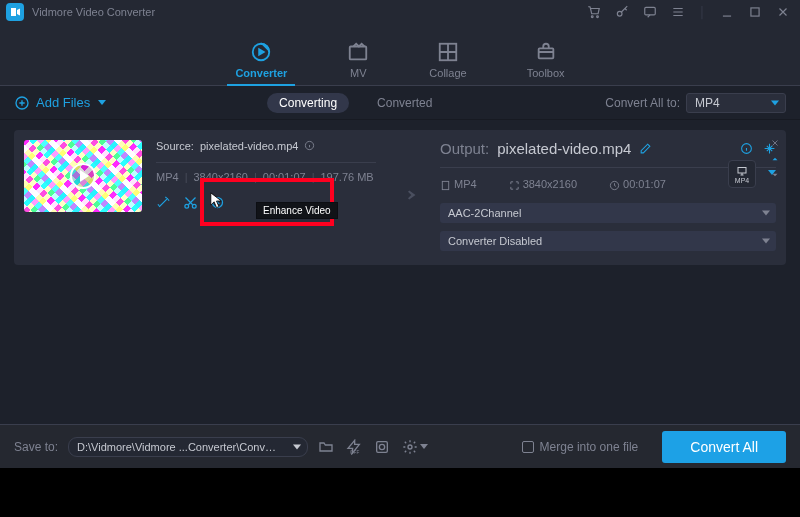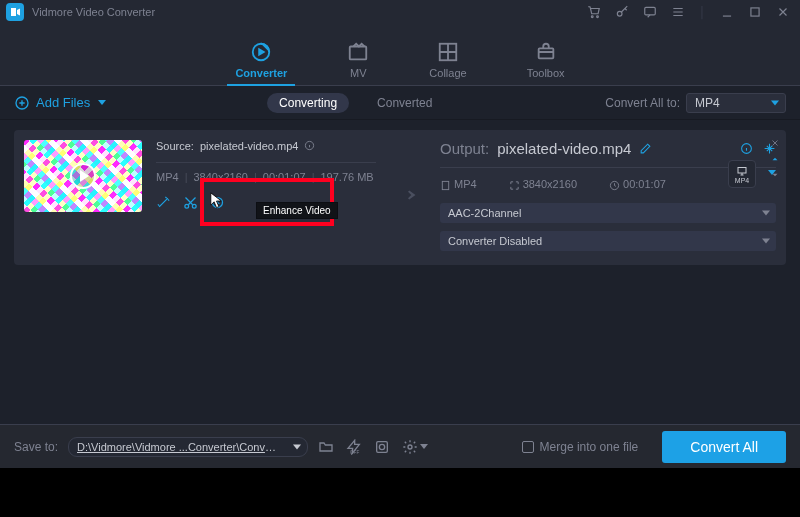--- a/index.html
+++ b/index.html
@@ -135,21 +135,21 @@
     pointer-events:none;
   }
   
   .footer{
     height:44px;background:var(--footer);border-top:1px solid var(--border);
     display:flex;align-items:center;padding:0 14px;gap:10px;color:var(--txt-dim);font-size:12px;
   }
   .path-select{
     flex:0 0 240px;background:var(--bg2);border:1px solid var(--border);padding:3px 28px 3px 8px;
     border-radius:9px;position:relative;color:var(--txt);font-size:11px;cursor:pointer;
-    white-space:nowrap;overflow:hidden;text-overflow:ellipsis;text-decoration:underline;
+    white-space:nowrap;overflow:hidden;text-overflow:ellipsis;
   }
   .path-select .chev{position:absolute;right:6px;top:50%;transform:translateY(-50%);color:var(--txt);}
   .foot-icons{display:flex;gap:12px;color:var(--txt-dim);}
   .foot-icons svg{width:16px;height:16px;cursor:pointer;}
   .merge{display:flex;align-items:center;gap:6px;margin-left:auto;cursor:pointer;}
   .merge-box{width:12px;height:12px;border:1px solid var(--txt-dim);border-radius:2px;}
   .convert-all-btn{
     background:var(--accent2);color:var(--white);font-size:14px;font-weight:500;
     padding:8px 28px;border-radius:3px;cursor:pointer;margin-left:14px;
   }

